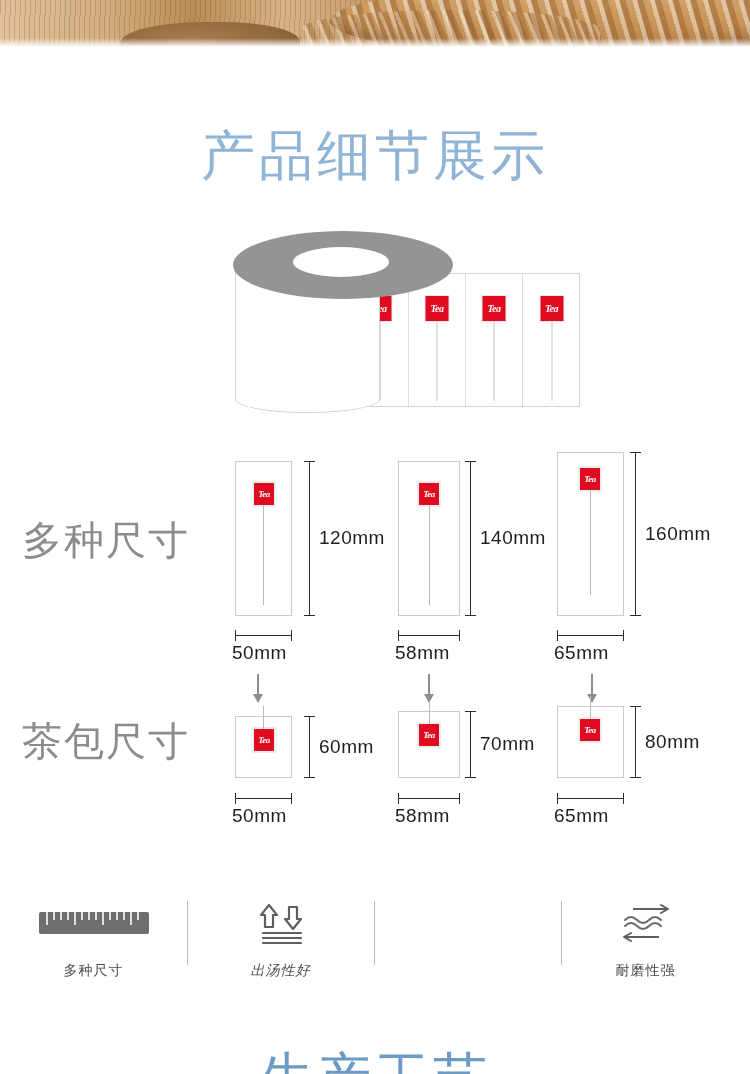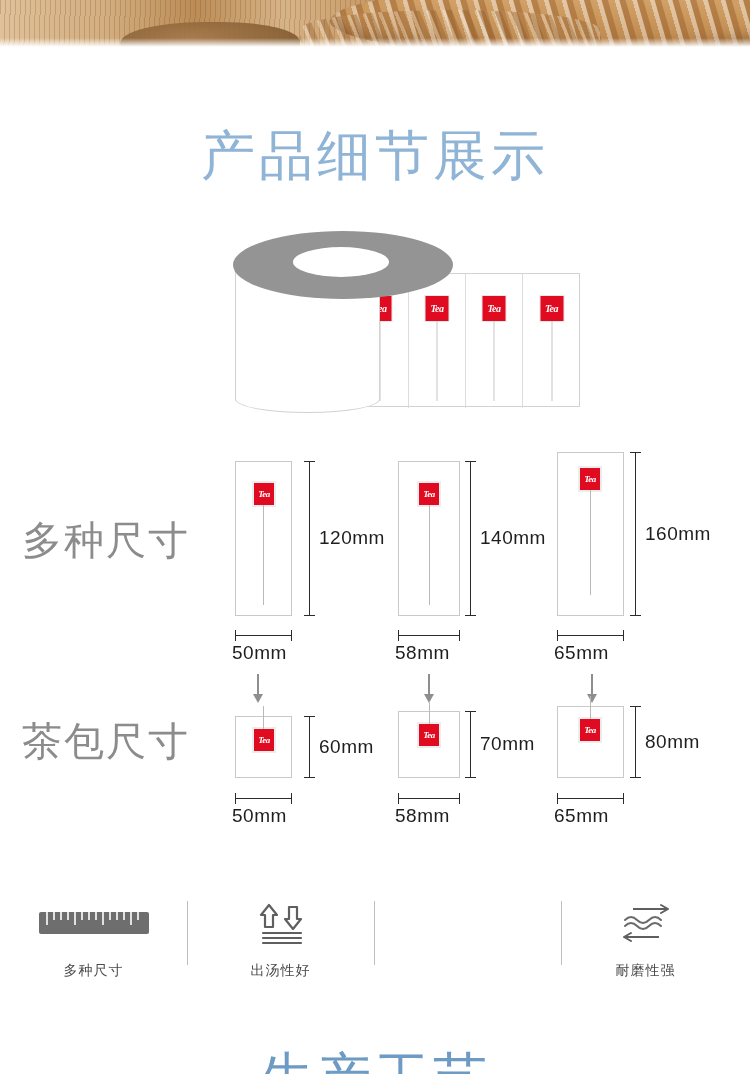--- a/index.html
+++ b/index.html
@@ -352,21 +352,21 @@
             <line x1="79" y1="4" x2="79" y2="12"></line>
             <line x1="86" y1="4" x2="86" y2="12"></line>
             <line x1="93" y1="4" x2="93" y2="17"></line>
             <line x1="100" y1="4" x2="100" y2="12"></line>
           </g>
         </svg>
       </div>
       <div class="feature-label">多种尺寸</div>
     </div>
 
-    <div class="feature" style="left:187px;">
+    <div class="feature" style="left:187px;font-style:italic;">
       <div class="feature-icon">
         <svg width="56" height="52" viewBox="0 0 56 52">
           <path d="M16 8 L24 18 L20 18 L20 30 L12 30 L12 18 L8 18 Z" fill="none" stroke="#5f5f5f" stroke-width="2.2" stroke-linejoin="round"></path>
           <path d="M40 32 L48 22 L44 22 L44 10 L36 10 L36 22 L32 22 Z" fill="none" stroke="#5f5f5f" stroke-width="2.2" stroke-linejoin="round"></path>
           <g stroke="#5f5f5f" stroke-width="2.2" stroke-linecap="round">
             <line x1="10" y1="36" x2="48" y2="36"></line>
             <line x1="10" y1="41" x2="48" y2="41"></line>
             <line x1="10" y1="46" x2="48" y2="46"></line>
           </g>
         </svg>

